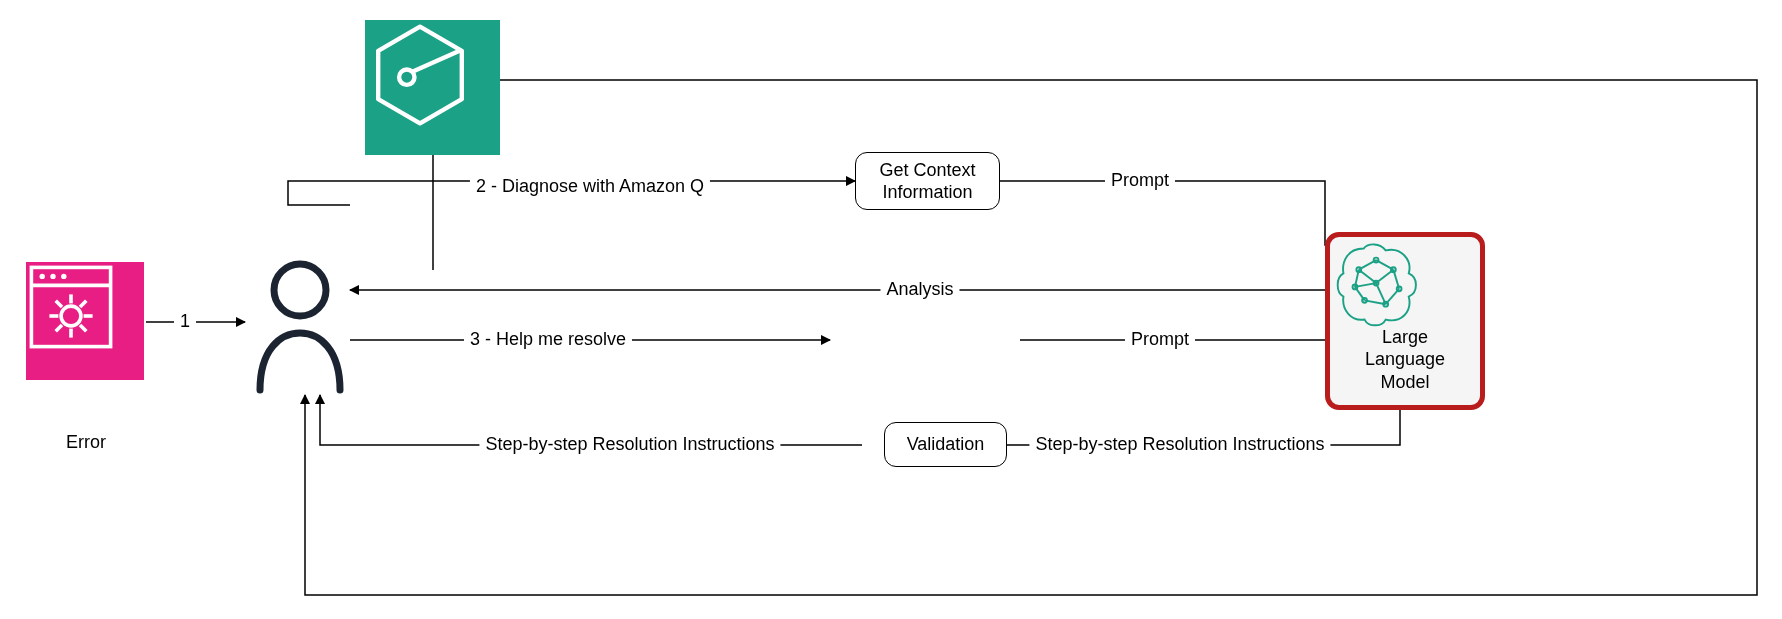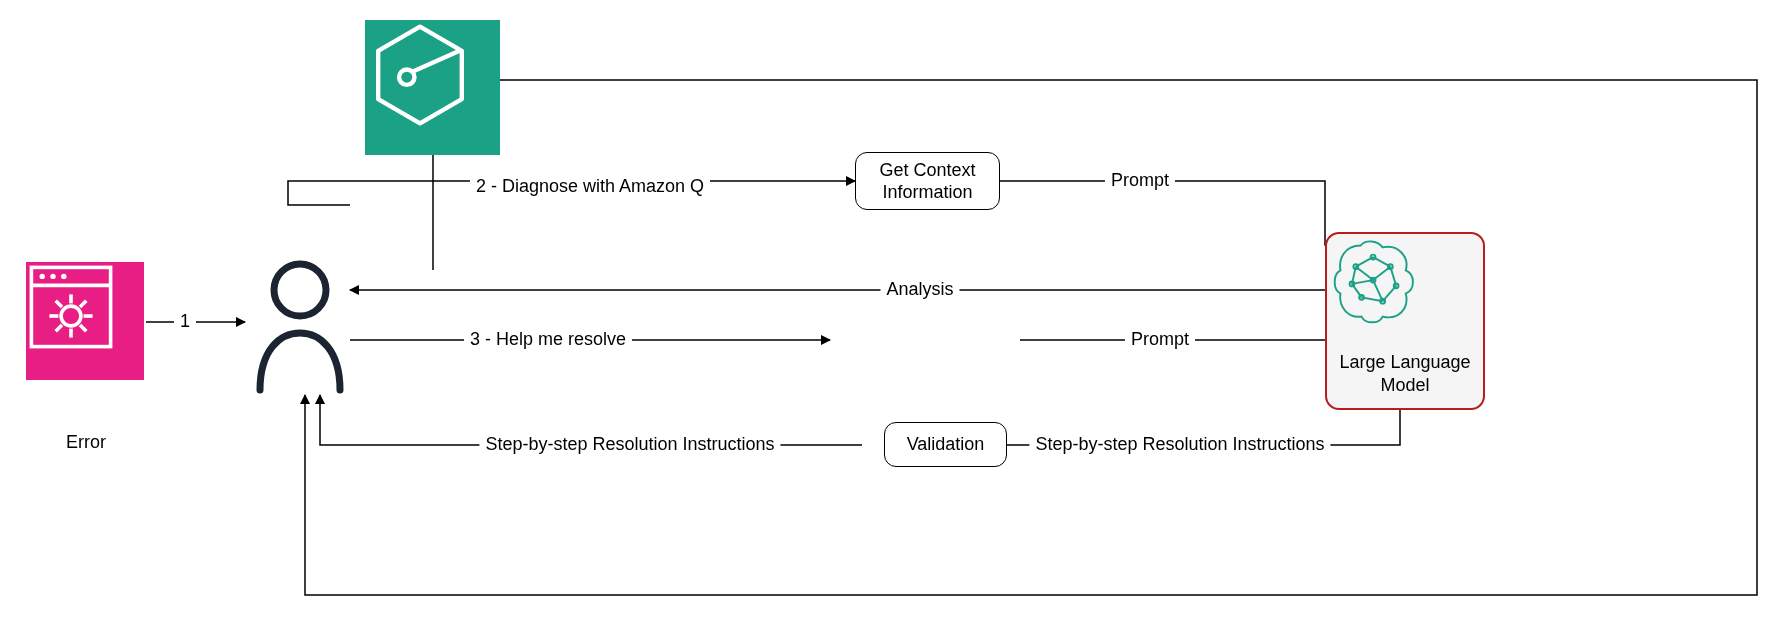--- a/index.html
+++ b/index.html
@@ -28,21 +28,21 @@
     justify-content: center;
     text-align: center;
     font-size: 18px;
     line-height: 1.25;
     padding: 6px 10px;
     box-sizing: border-box;
   }
 
   .llm-box {
     position: absolute;
-    border: 2px solid #b91c1c;
+    border: 5px solid #b91c1c;
     border-radius: 14px;
     background: #f5f5f5;
     display: flex;
     flex-direction: column;
     align-items: center;
     justify-content: flex-end;
     text-align: center;
     font-size: 18px;
     line-height: 1.25;
     padding: 8px 10px 12px 10px;

